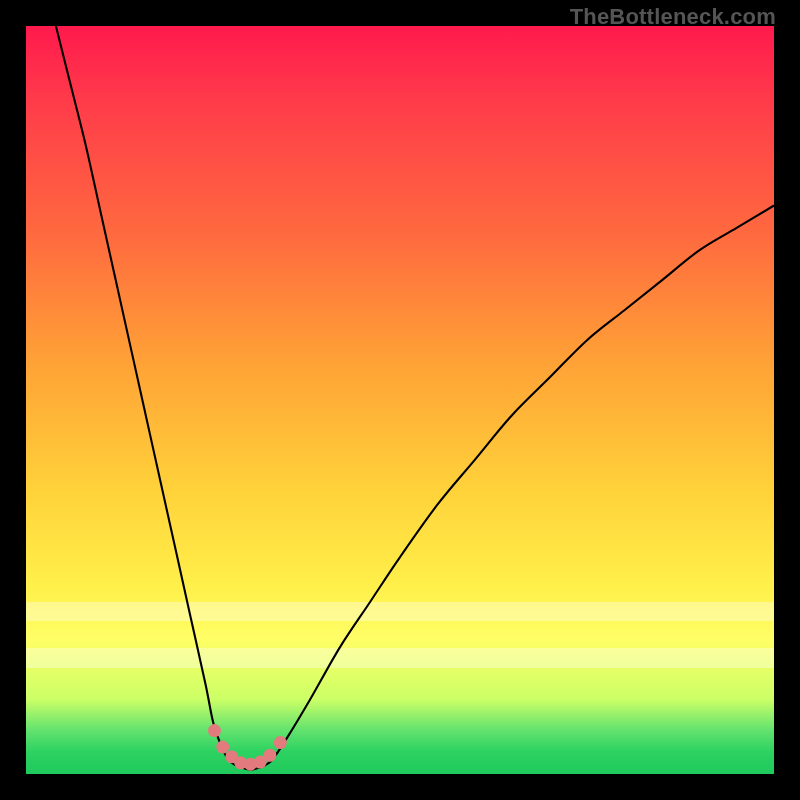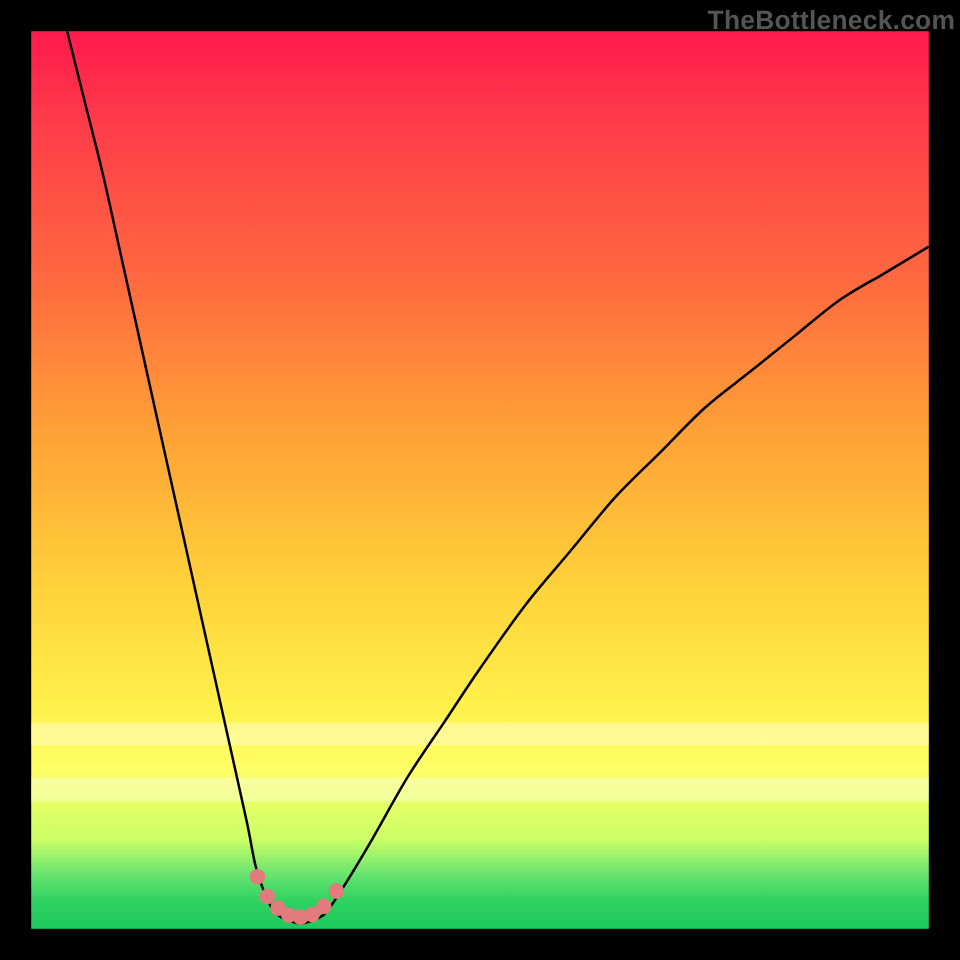--- a/index.html
+++ b/index.html
@@ -28,21 +28,21 @@
       #ffff66 82%,
       #ccff66 90%,
       #66e36f 94%,
       #2dd261 97%,
       #1fc95c 100%
     );
   }
   .attribution {
     position: absolute;
     top: 4px;
-    right: 4px;
+    right: 24px;
     color: #555;
     font-size: 22px;
     font-weight: 600;
     letter-spacing: 0.2px;
     z-index: 20;
   }
   .faded-band {
     position: absolute;
     left: 0;
     width: 100%;

